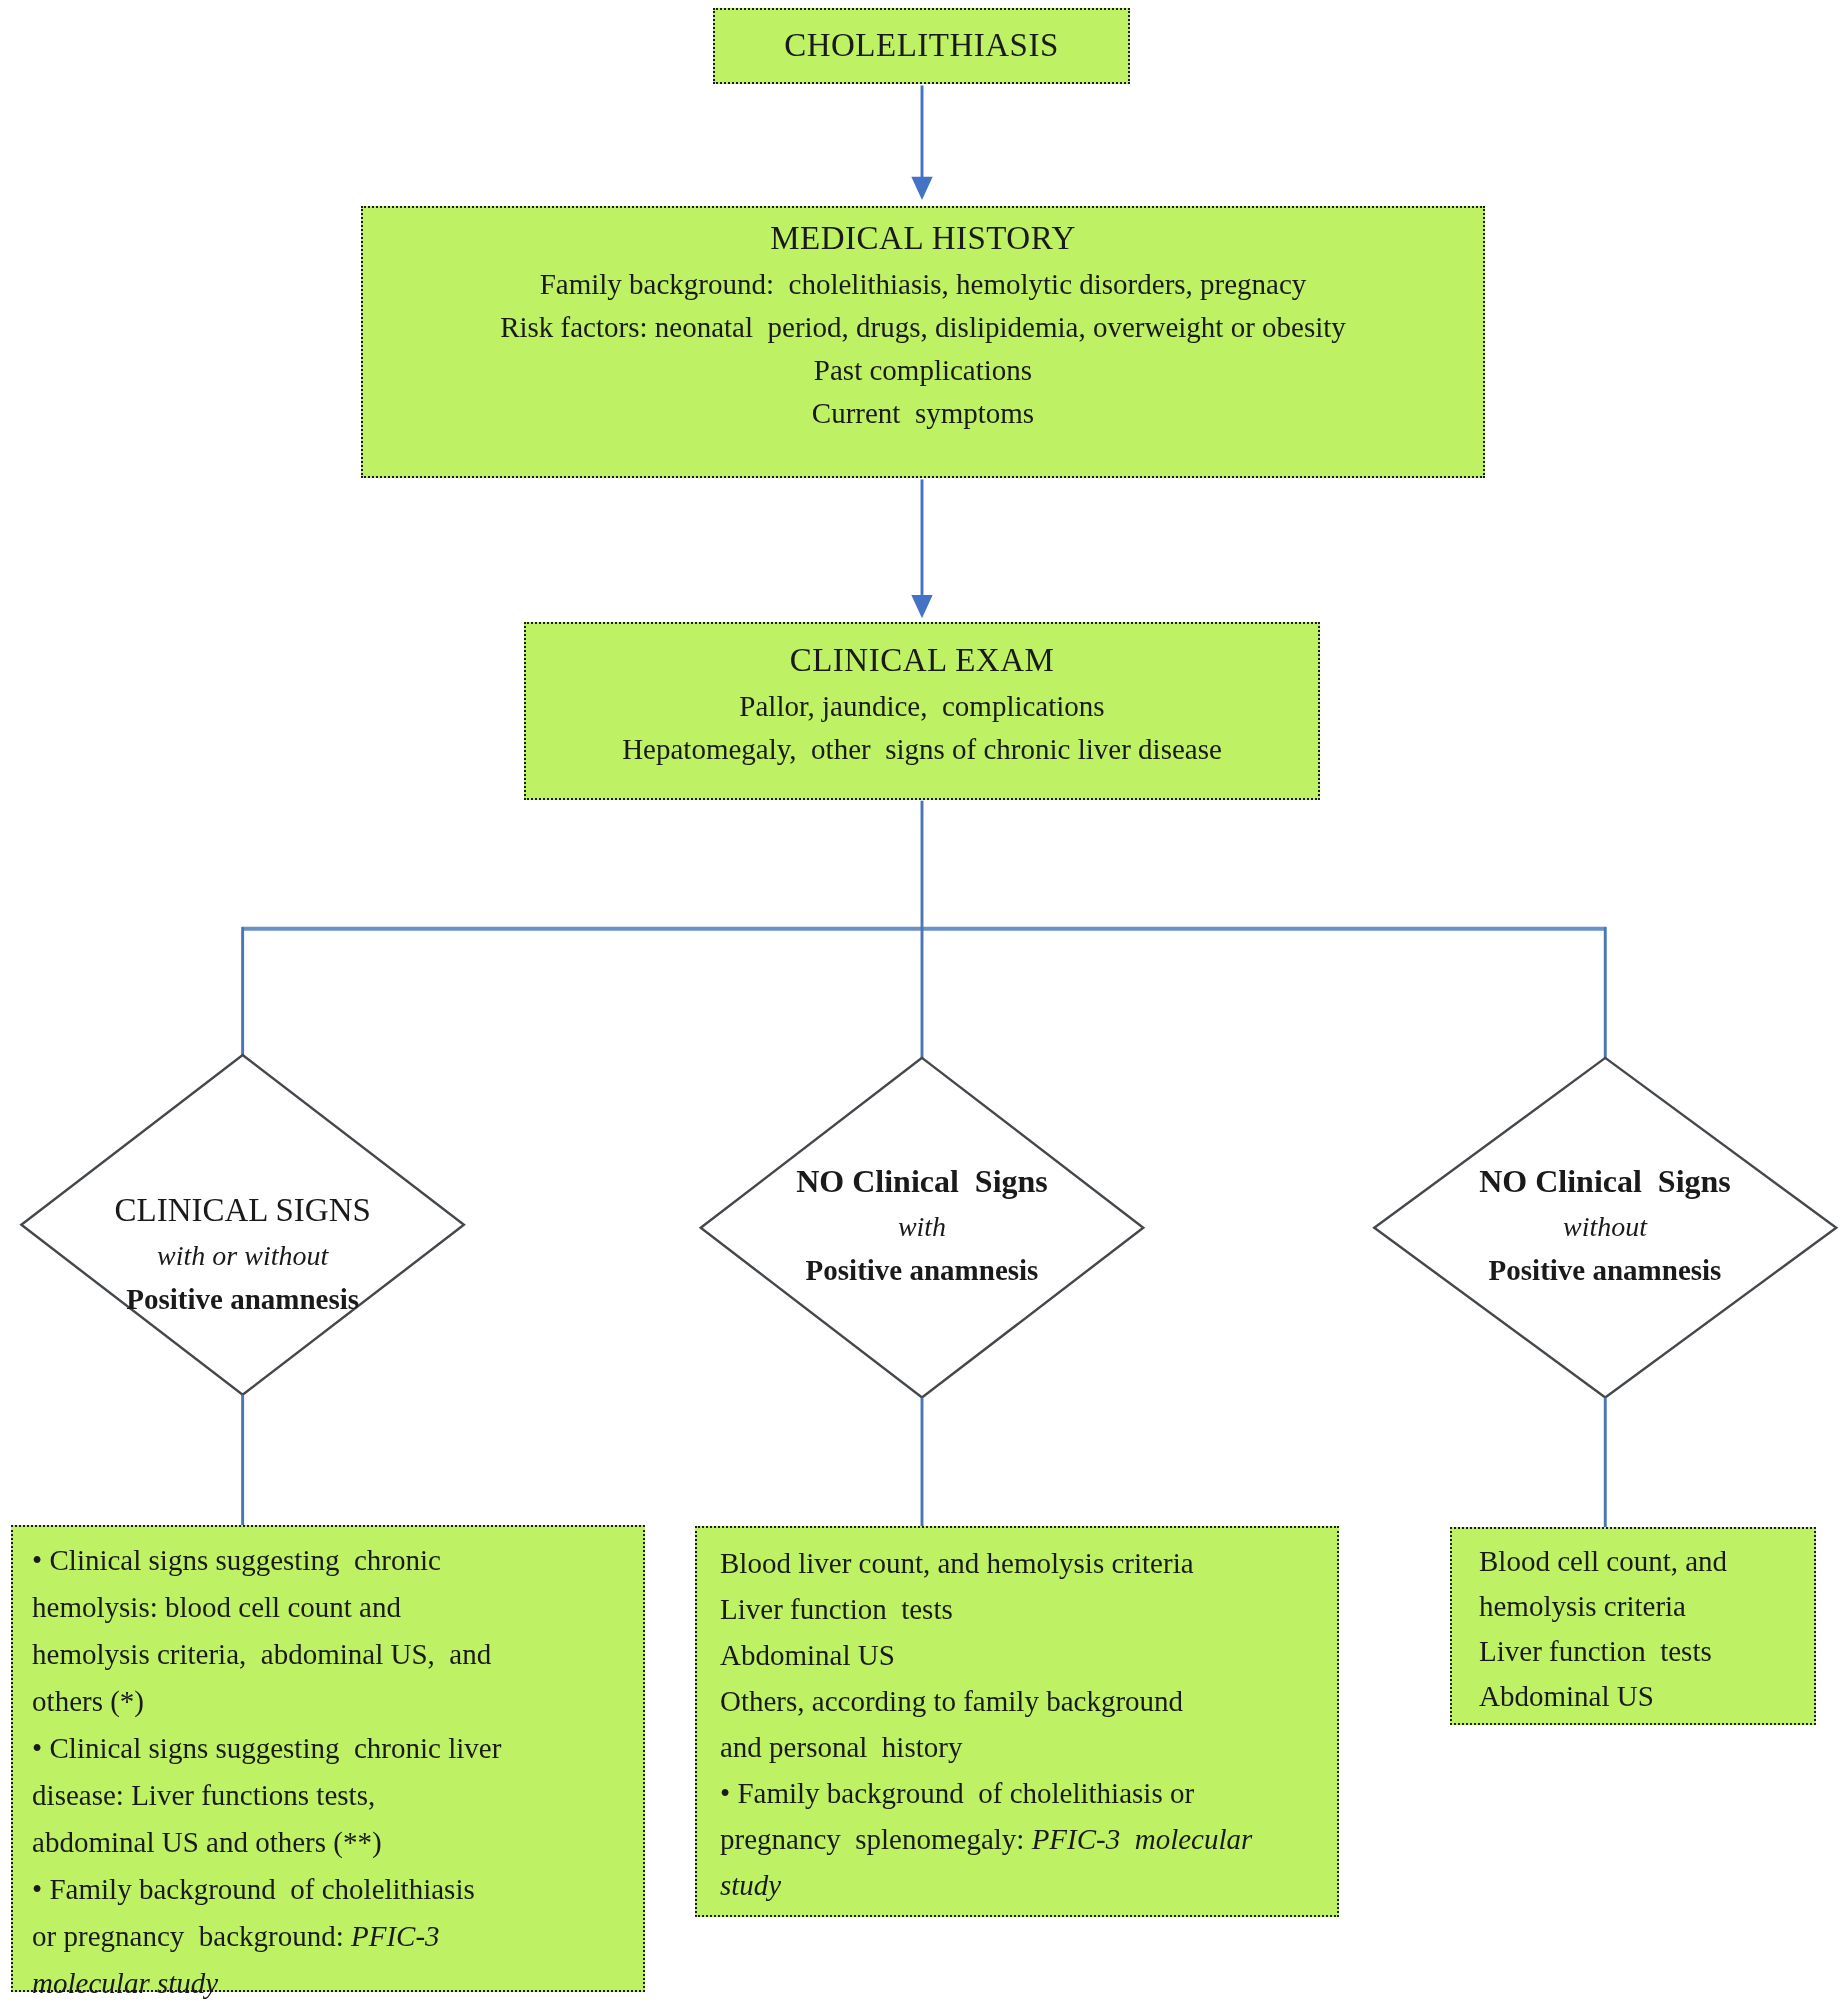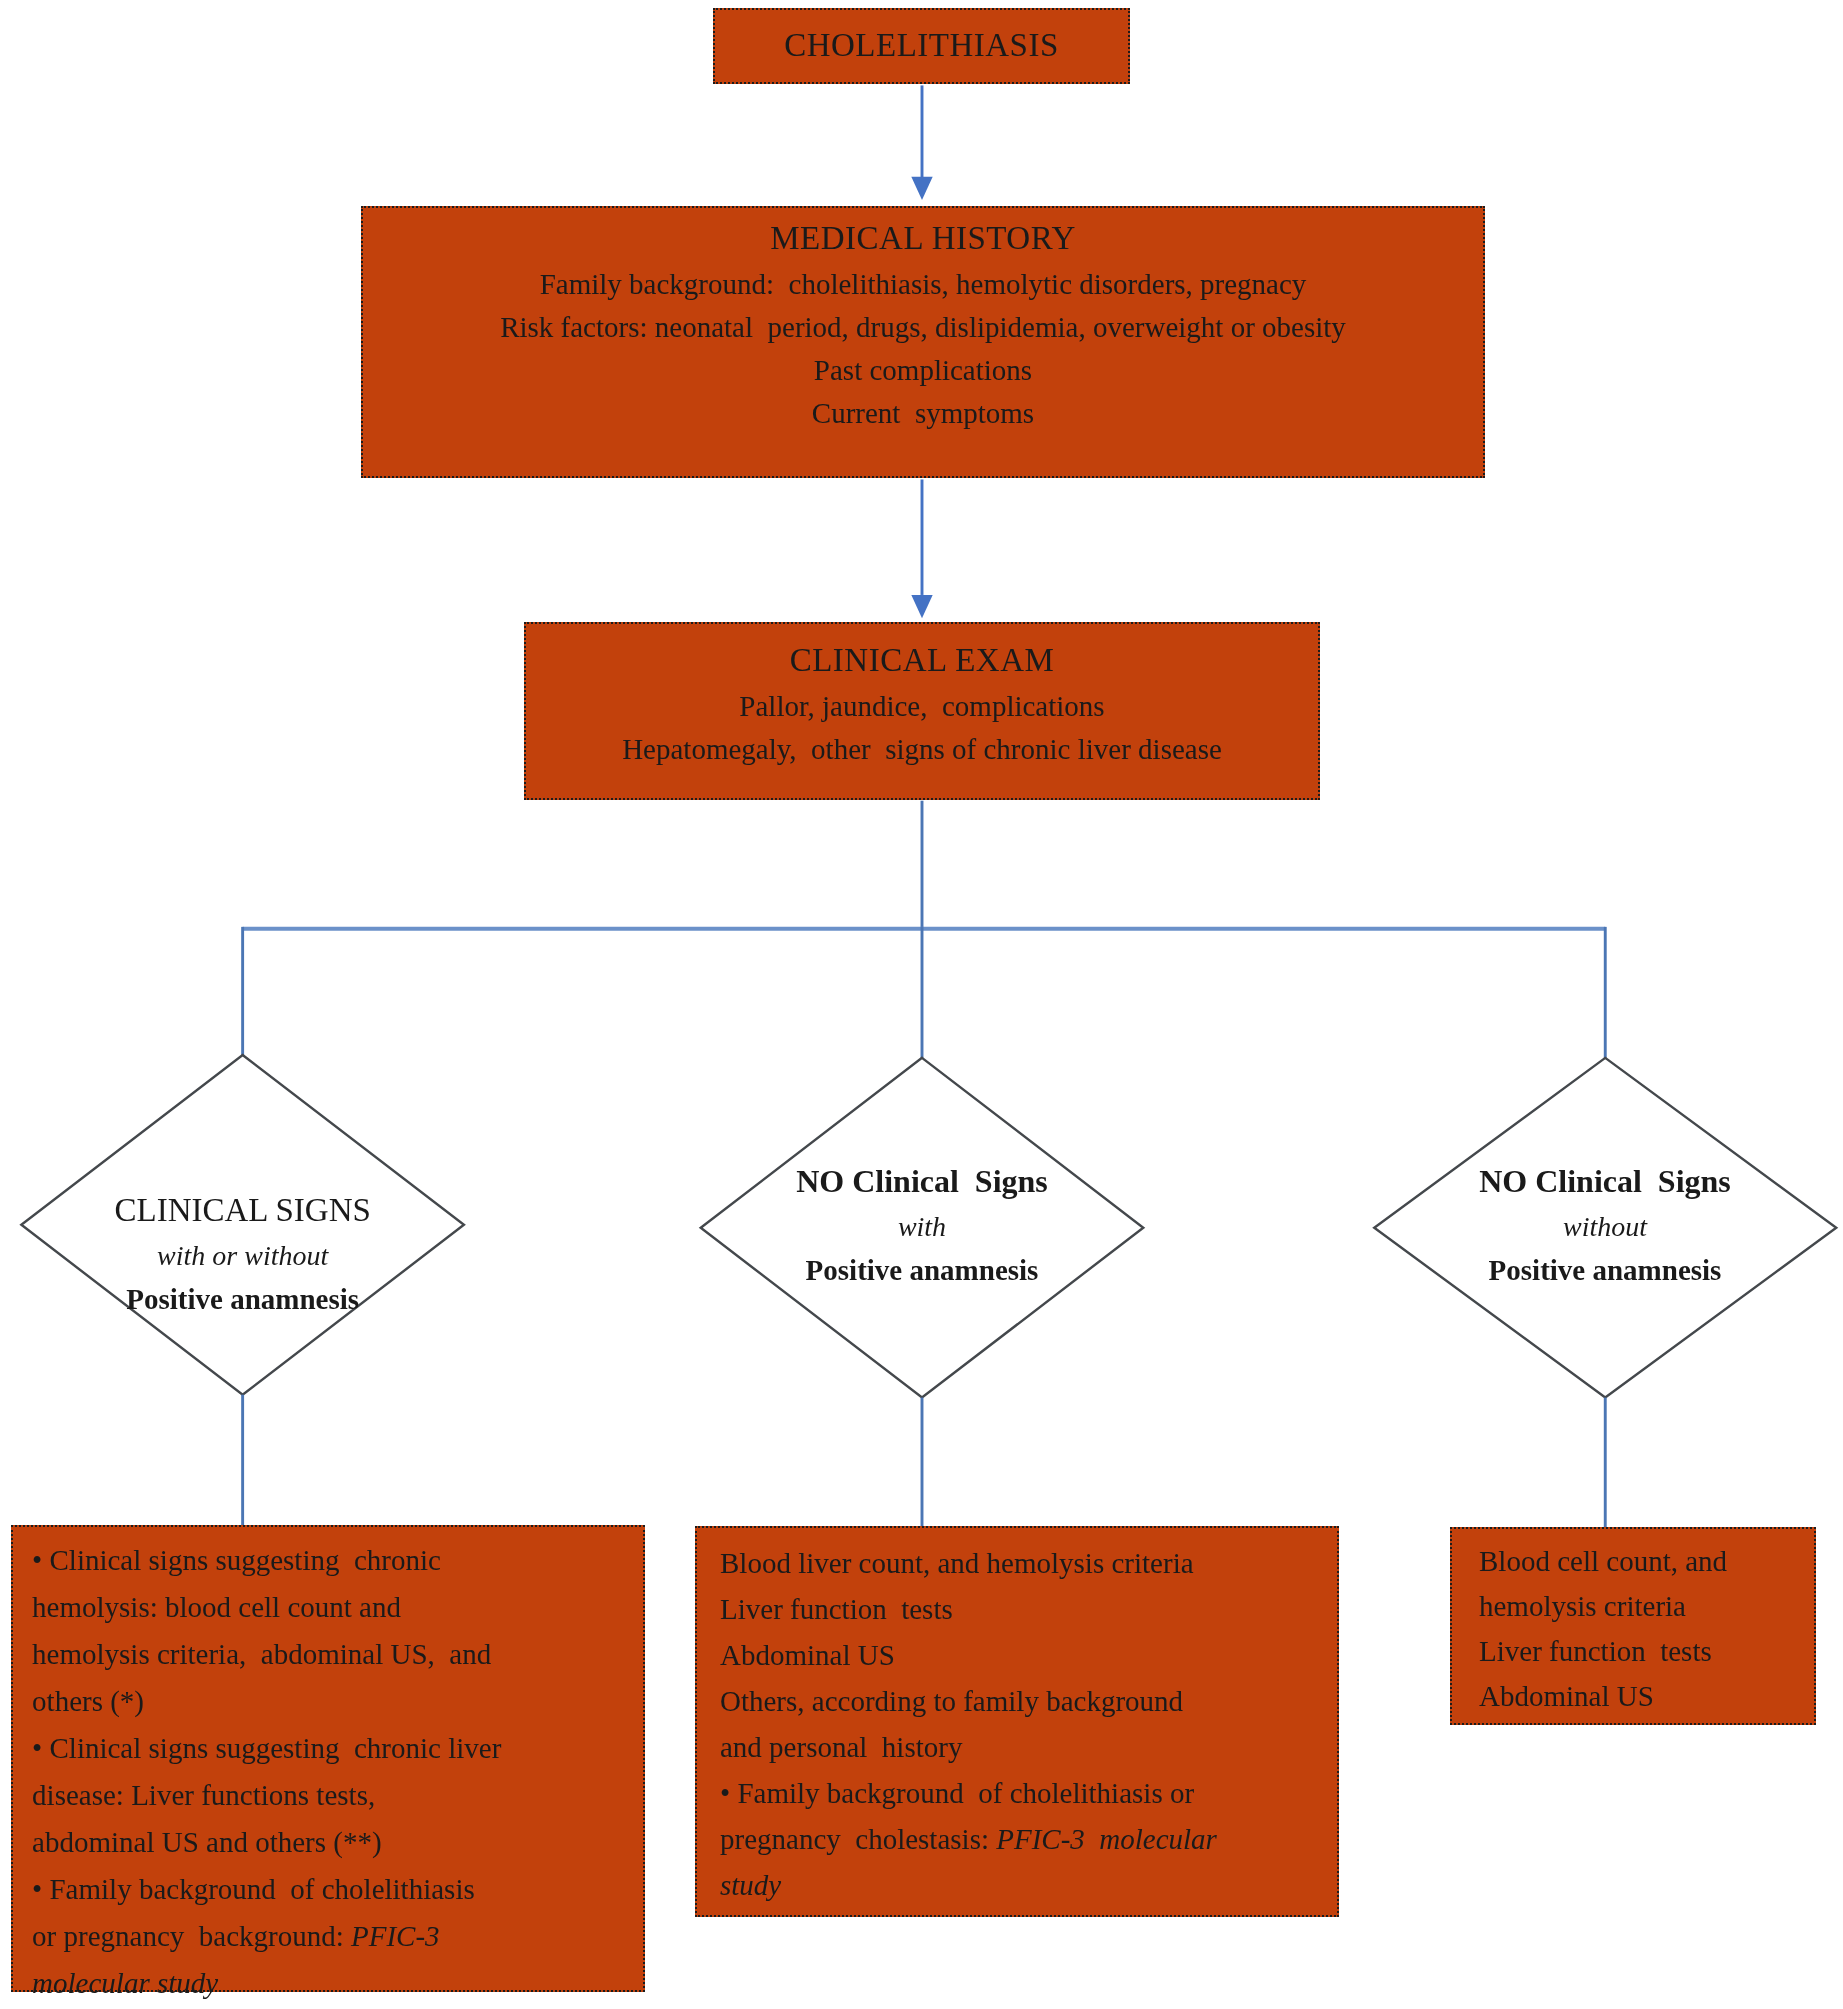--- a/index.html
+++ b/index.html
@@ -4,21 +4,21 @@
 <style>
   html,body { margin:0; padding:0; background:#ffffff; }
   .page {
     position:relative; width:1844px; height:2010px; background:#ffffff;
     font-family:"Liberation Serif","DejaVu Serif",serif; color:#1a1a1a;
     overflow:hidden;
   }
   svg.wires { position:absolute; left:0; top:0; z-index:1; }
   .box {
     position:absolute; box-sizing:border-box; z-index:2;
-    border:2.9px dotted #1c1c1c; background:#c2410c;
+    border:2.9px dotted #1c1c1c; background:#bef264;
   }
   .line { font-size:29px; white-space:pre-wrap; }
   .it { font-style:italic; }
   .box-title { font-size:33px; letter-spacing:0.5px; white-space:pre-wrap; }
   .centered { text-align:center; }
   #box-chole { left:713px; top:7.8px; width:417px; height:76px; display:flex; align-items:center; justify-content:center; }
   #box-medical { left:361px; top:206px; width:1124px; height:272px; padding-top:5.8px; }
   #box-medical .box-title { line-height:49px; }
   #box-medical .line { line-height:43px; }
   #box-exam { left:524px; top:622px; width:796px; height:178px; padding-top:11.6px; }
@@ -116,21 +116,21 @@
     <div class="line"><span></span><span class="it">molecular study</span></div>
   </div>
 
   <div class="box" id="box-out-mid">
     <div class="line"><span>Blood liver count, and hemolysis criteria</span><span class="it"></span></div>
     <div class="line"><span>Liver function  tests</span><span class="it"></span></div>
     <div class="line"><span>Abdominal US</span><span class="it"></span></div>
     <div class="line"><span>Others, according to family background</span><span class="it"></span></div>
     <div class="line"><span>and personal  history</span><span class="it"></span></div>
     <div class="line"><span>• Family background  of cholelithiasis or</span><span class="it"></span></div>
-    <div class="line"><span>pregnancy  cholestasis: </span><span class="it">PFIC-3  molecular</span></div>
+    <div class="line"><span>pregnancy  splenomegaly: </span><span class="it">PFIC-3  molecular</span></div>
     <div class="line"><span></span><span class="it">study</span></div>
   </div>
 
   <div class="box" id="box-out-right">
     <div class="line"><span>Blood cell count, and</span></div>
     <div class="line"><span>hemolysis criteria</span></div>
     <div class="line"><span>Liver function  tests</span></div>
     <div class="line"><span>Abdominal US</span></div>
   </div>
 

